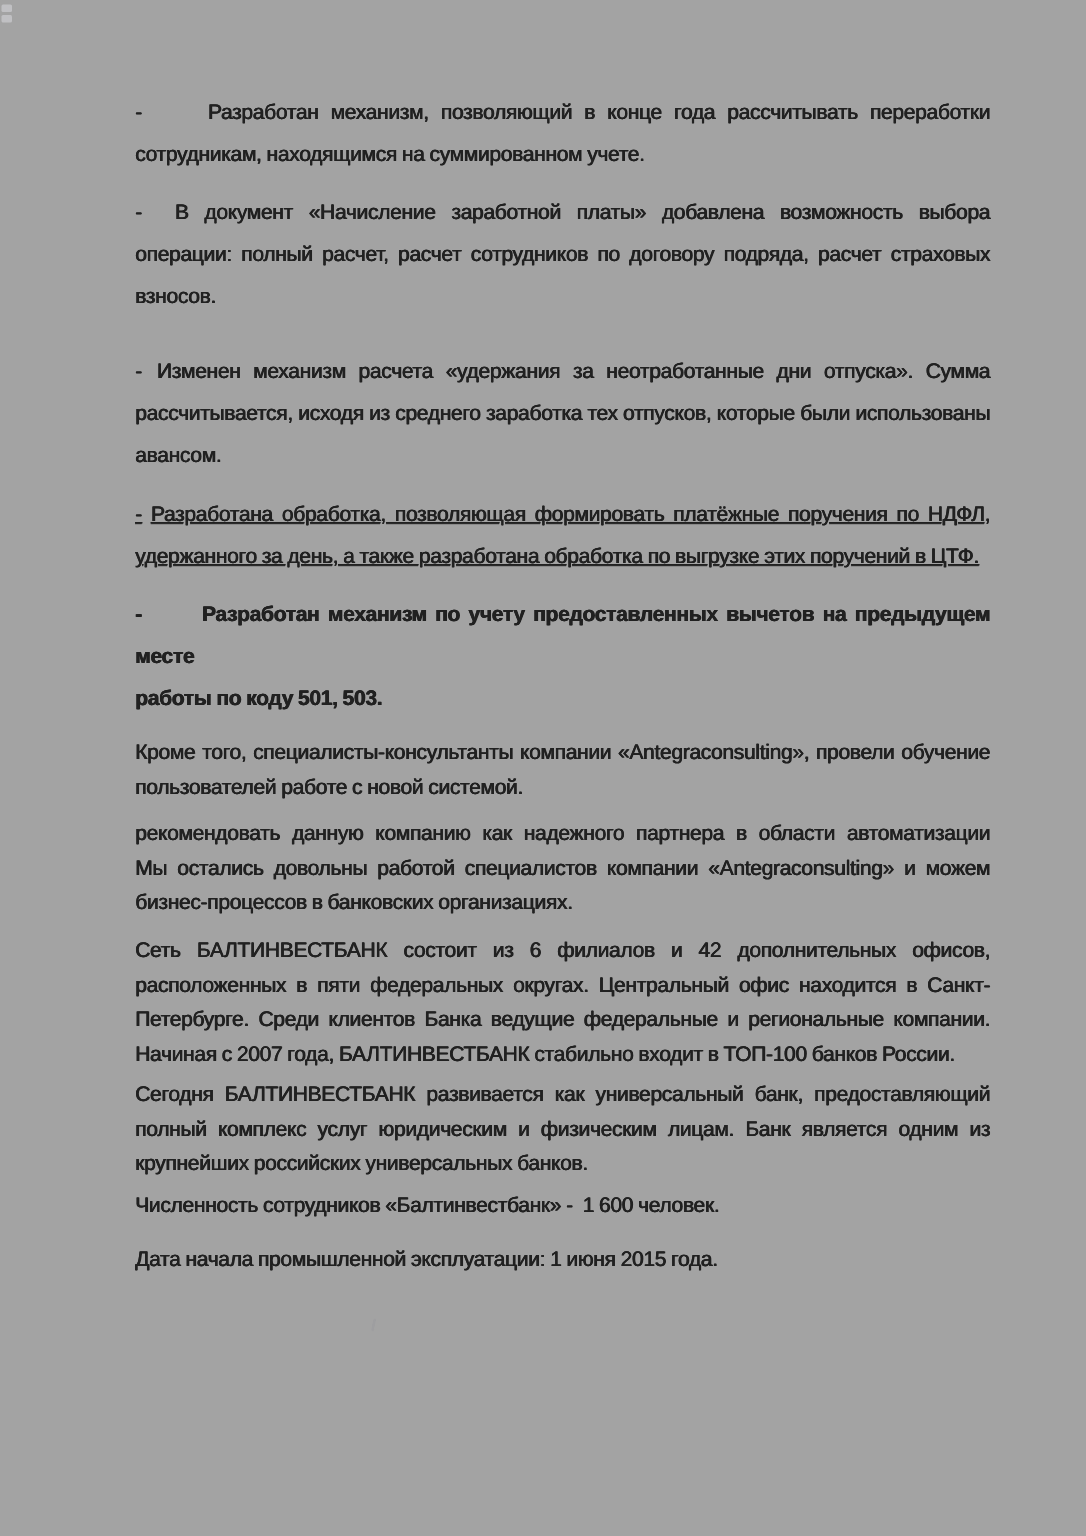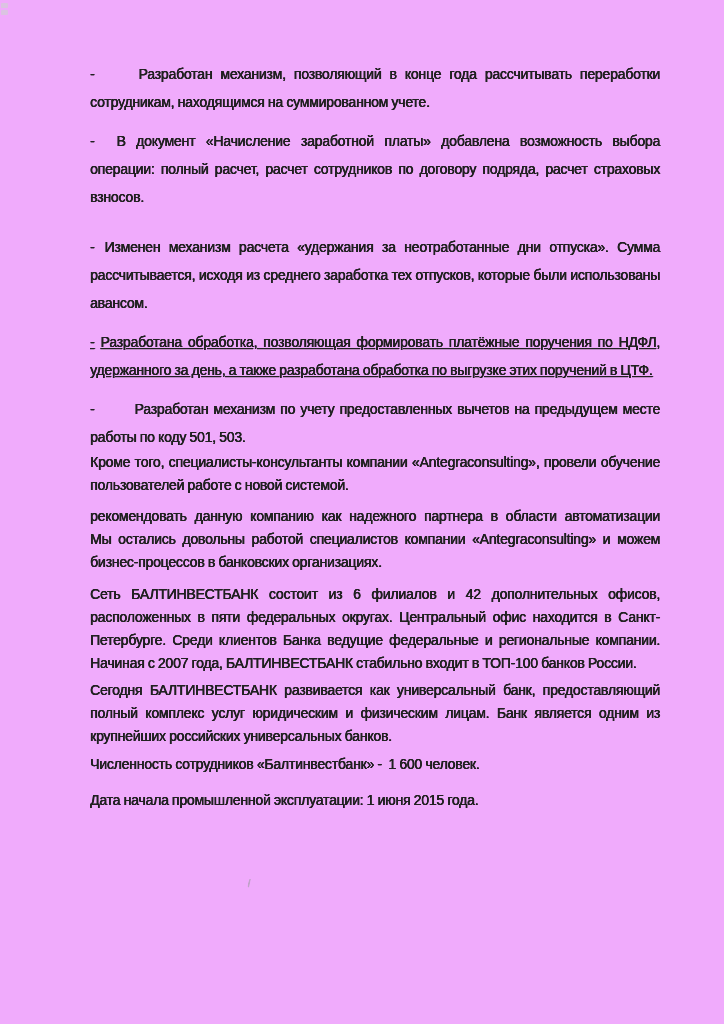--- a/index.html
+++ b/index.html
@@ -1,20 +1,20 @@
 <!DOCTYPE html>
 <html><head>
 <meta charset="utf-8">
 <style>
   html, body { margin: 0; padding: 0; background: #ffffff; }
   .page {
     position: relative;
     width: 724px;
     height: 1024px;
-    background: #f0abfc;
+    background: #a3a3a3;
     overflow: hidden;
     font-family: "Liberation Sans", "DejaVu Sans", sans-serif;
     color: #212121;
   }
   .content {
     position: absolute;
     left: 90px;
     top: 60px;
     width: 570px;
   }
@@ -73,21 +73,21 @@
       </div>
       <div class="block bullet" style="margin-bottom: 11px;">
         <div class="line"><span class="dash">-</span><span class="gap" style="width: 10px;"></span>Изменен механизм расчета «удержания за неотработанные дни отпуска». Сумма</div>
         <div class="line">рассчитывается, исходя из среднего заработка тех отпусков, которые были использованы</div>
         <div class="line last">авансом.</div>
       </div>
       <div class="block bullet" style="margin-bottom: 11px; text-decoration: underline;">
         <div class="line"><span class="dash">-</span><span class="gap" style="width: 6px;"></span>Разработана обработка, позволяющая формировать платёжные поручения по НДФЛ,</div>
         <div class="line last">удержанного за день, а также разработана обработка по выгрузке этих поручений в ЦТФ.</div>
       </div>
-      <div class="block bullet" style="margin-bottom: 0;">
+      <div class="block bullet" style="margin-bottom: 11px; font-weight: bold;">
         <div class="line"><span class="dash">-</span><span class="gap" style="width: 40px;"></span>Разработан механизм по учету предоставленных вычетов на предыдущем месте</div>
         <div class="line last">работы по коду 501, 503.</div>
       </div>
       <div class="block para" style="margin-bottom: 8px;">
         <div class="line">Кроме того, специалисты-консультанты компании «Antegraconsulting»,  провели обучение</div>
         <div class="line last">пользователей работе с новой системой.</div>
       </div>
       <div class="block para" style="margin-bottom: 9px;">
         <div class="line">рекомендовать данную компанию как надежного партнера в области автоматизации</div>
         <div class="line">Мы остались довольны работой специалистов компании «Antegraconsulting» и можем</div>

